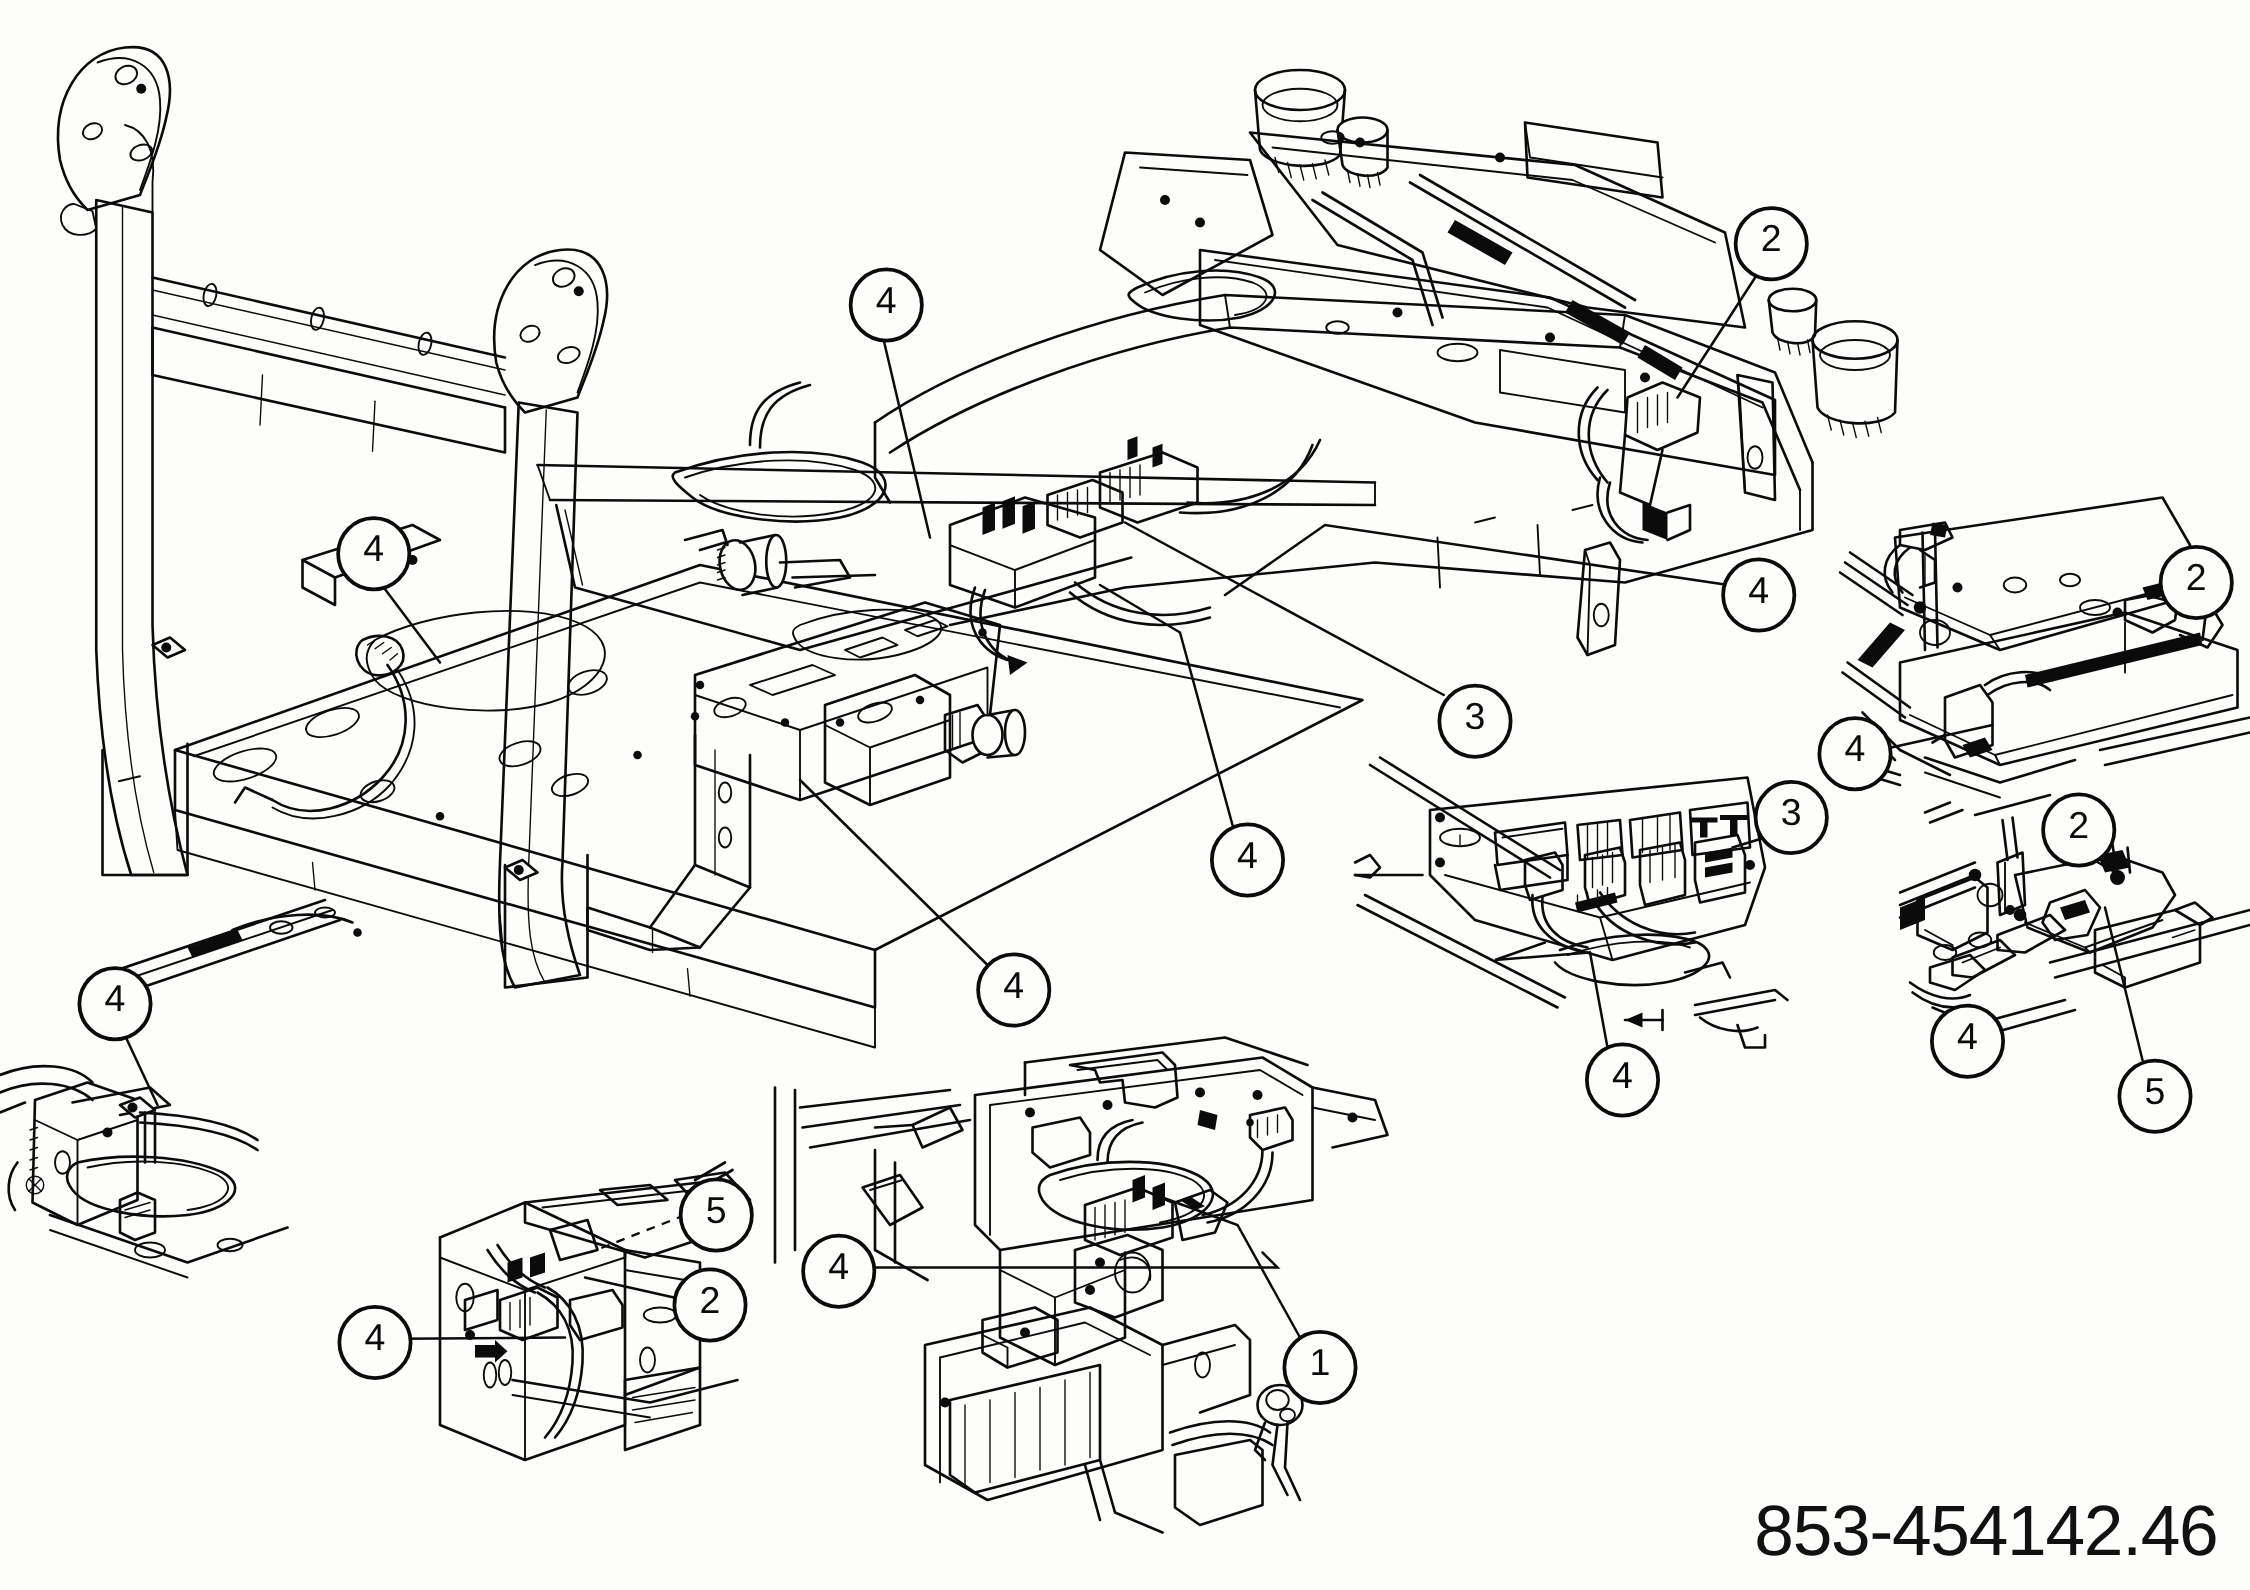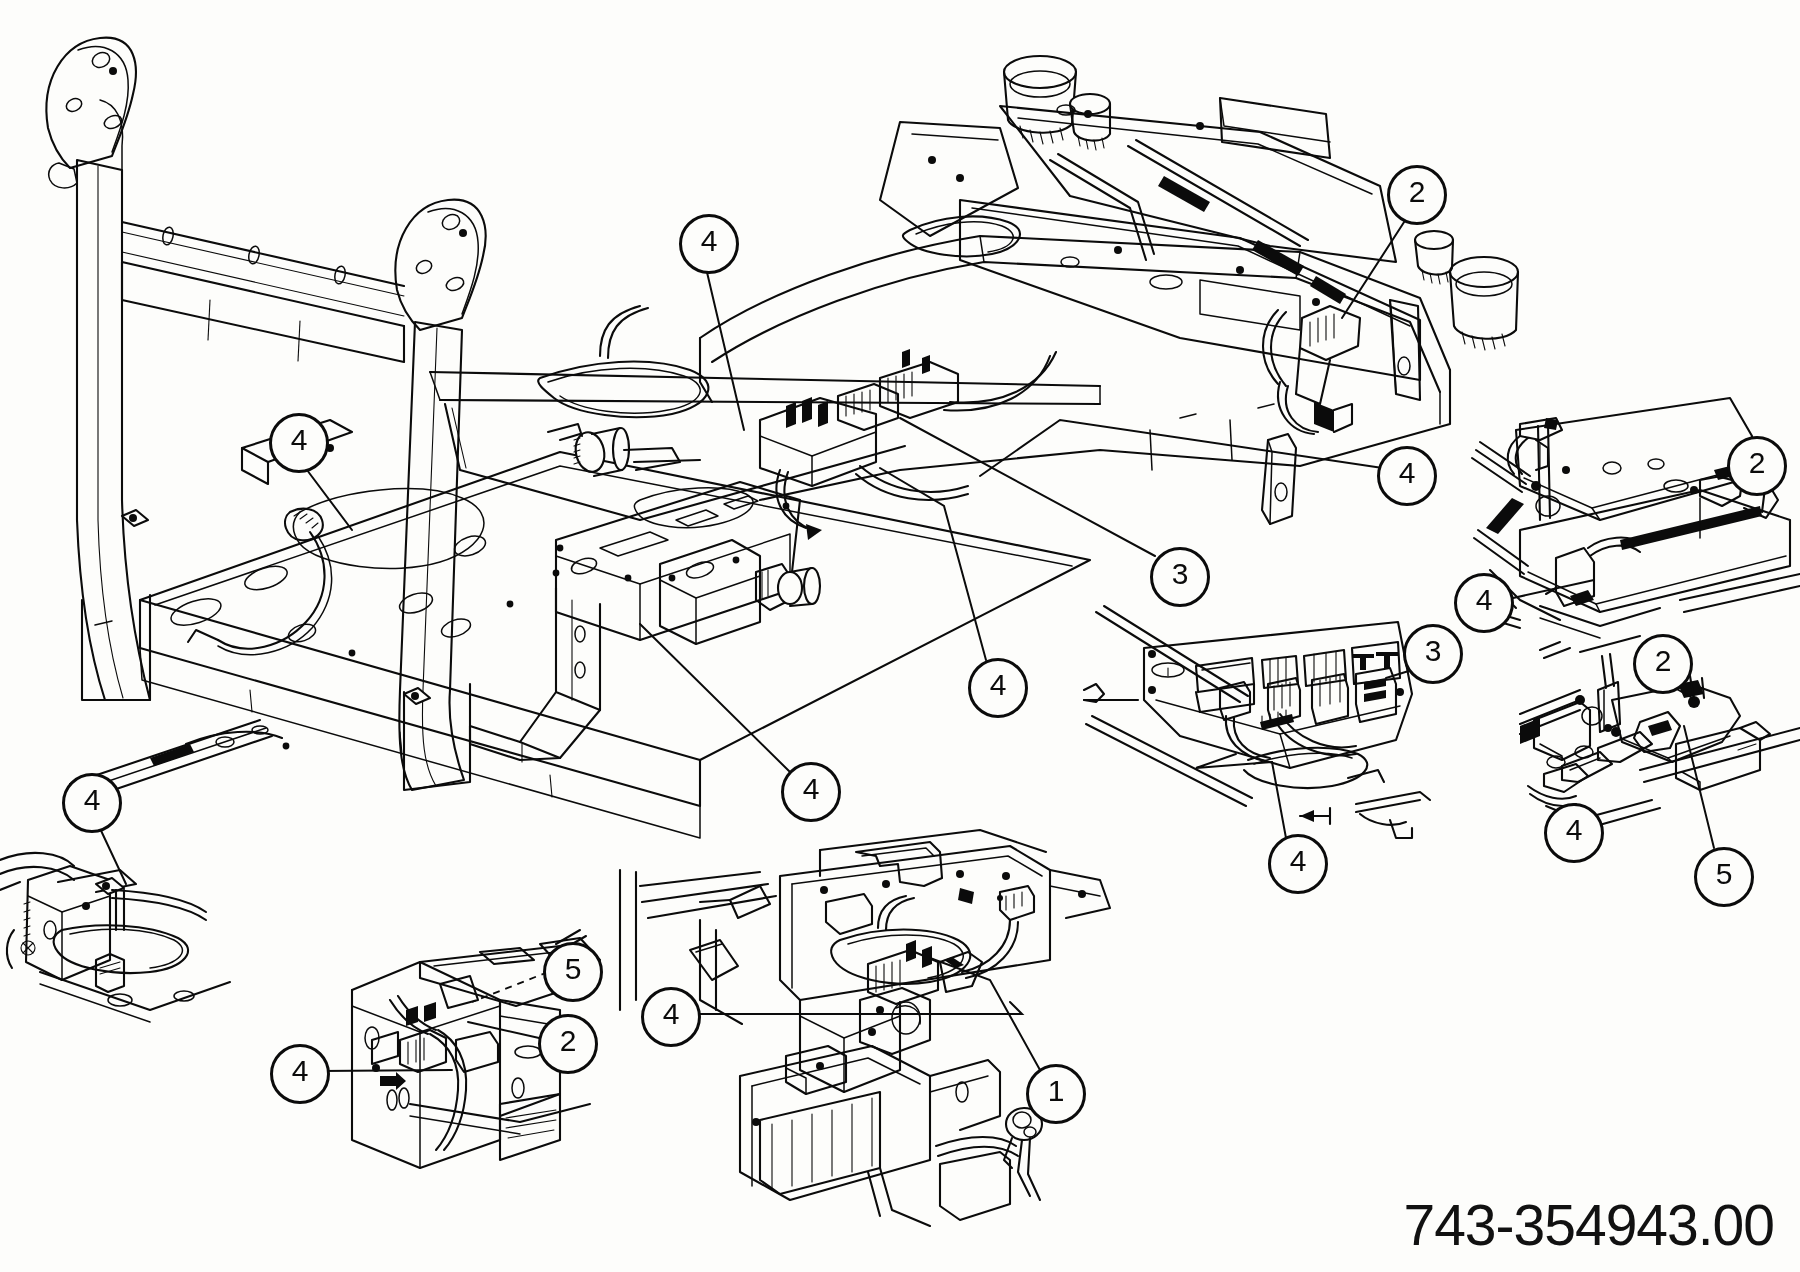--- a/index.html
+++ b/index.html
@@ -736,16 +736,16 @@
   <div class="callout" style="left:1295px;top:861px;">4</div>
   <div class="callout" style="left:1660px;top:661px;">2</div>
   <div class="callout" style="left:1571px;top:830px;">4</div>
   <div class="callout" style="left:1721px;top:874px;">5</div>
   <div class="callout" style="left:668px;top:1014px;">4</div>
   <div class="callout" style="left:1053px;top:1091px;">1</div>
   <div class="callout" style="left:570px;top:969px;">5</div>
   <div class="callout" style="left:565px;top:1041px;">2</div>
   <div class="callout" style="left:297px;top:1071px;">4</div>
 
-  <div id="partnumber">743-354943.00</div>
+  <div id="partnumber">853-454142.46</div>
 
 
 </div>
 
 </body></html>

